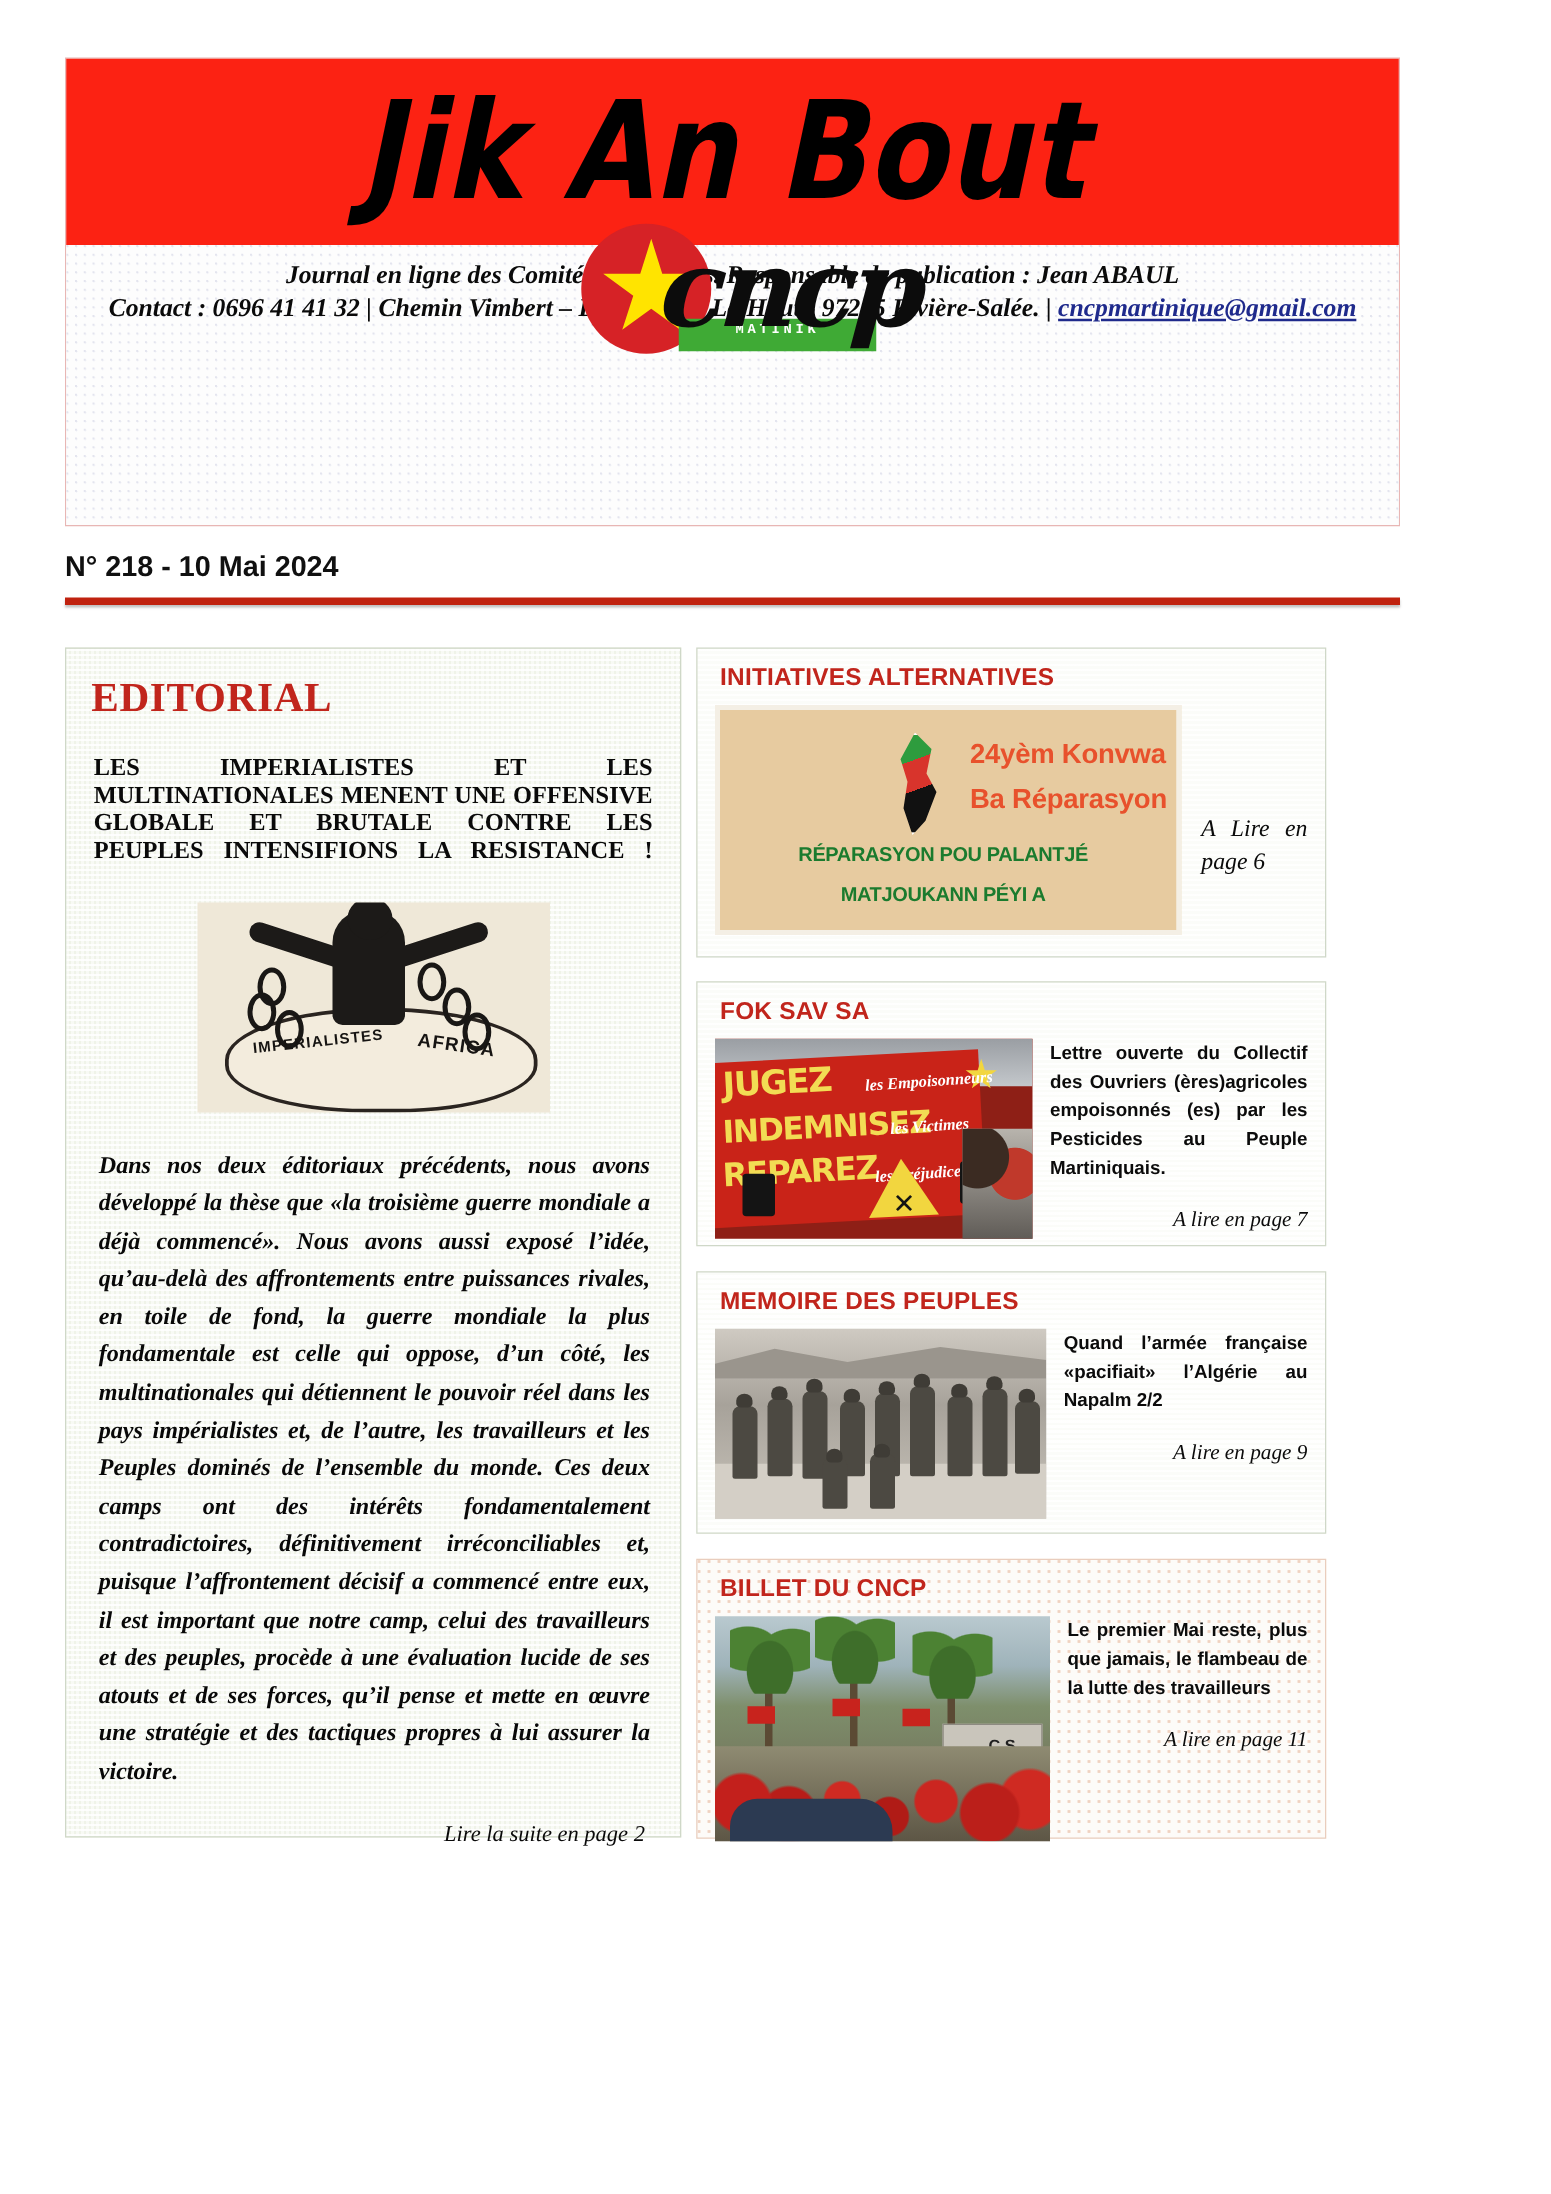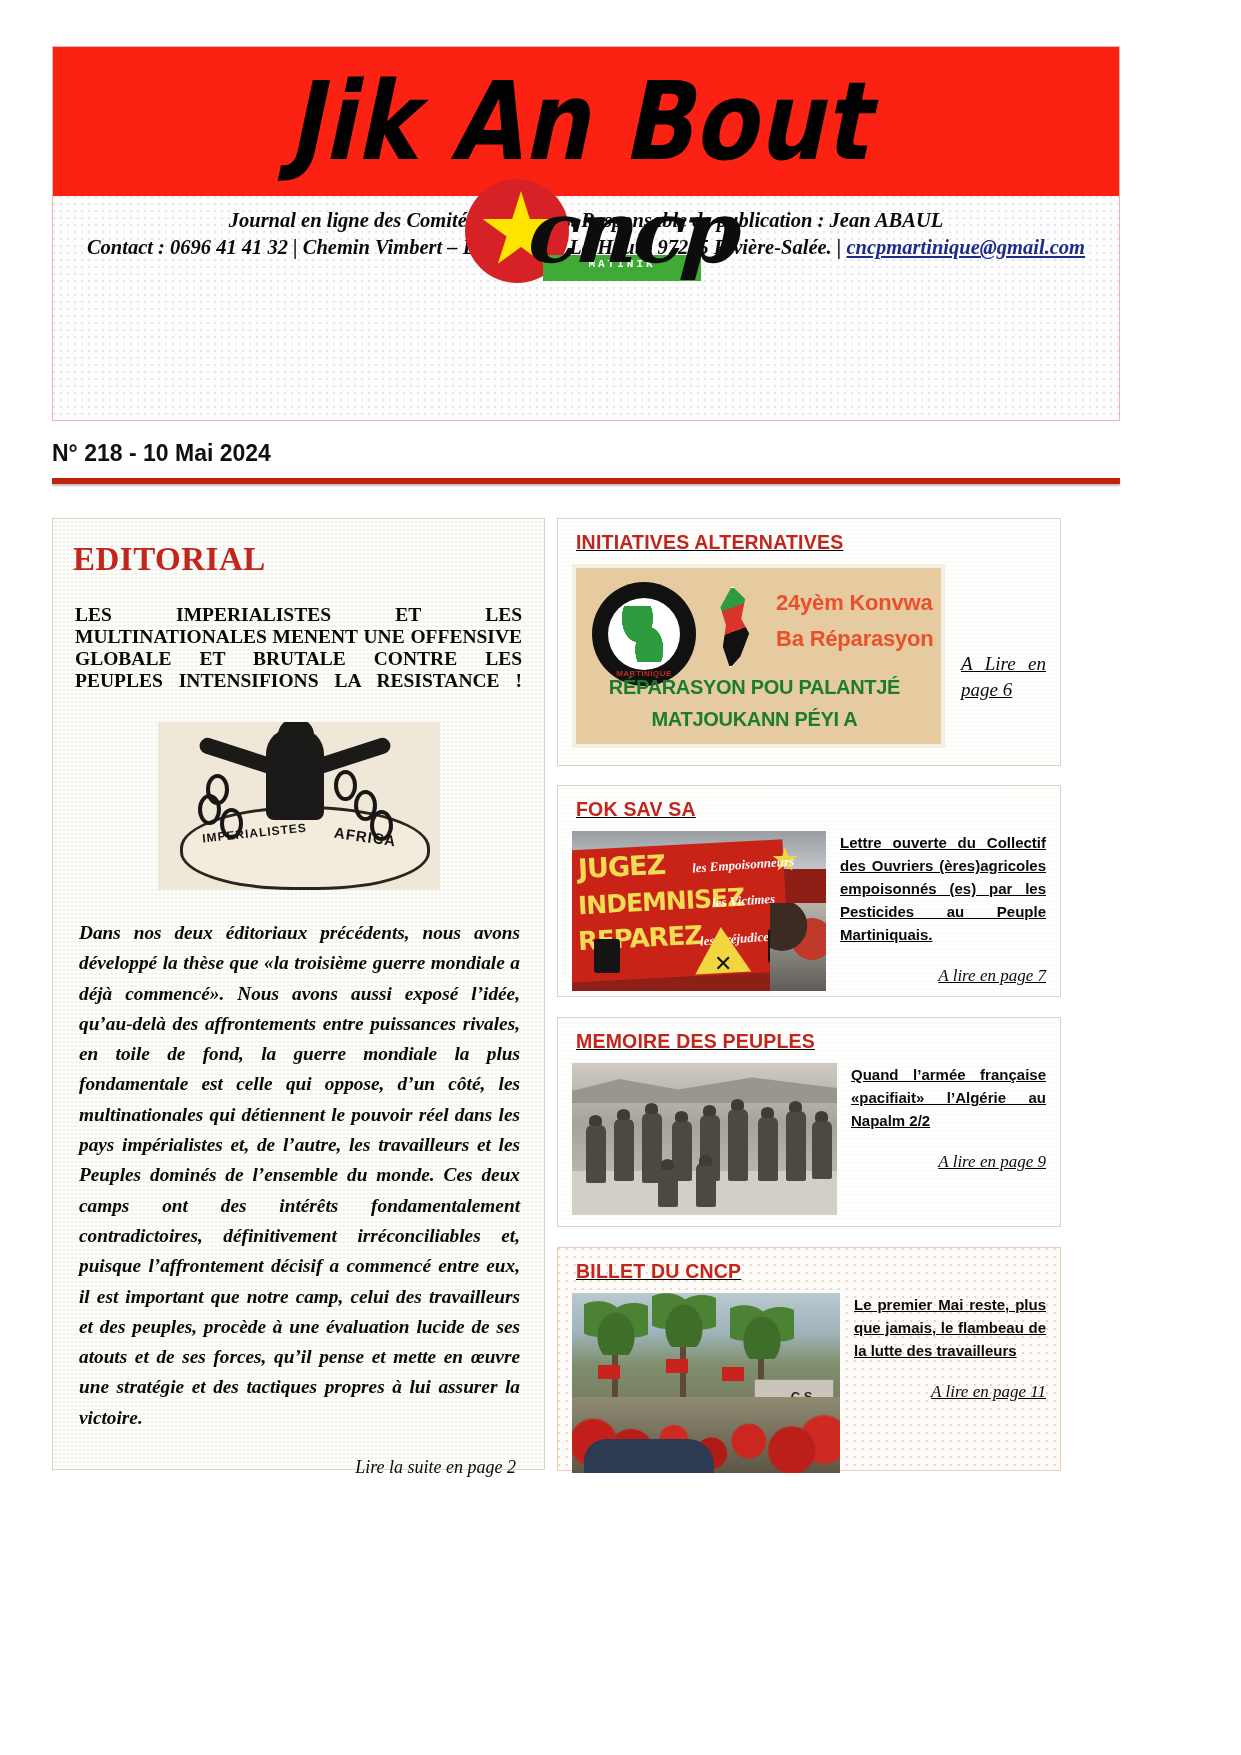--- a/index.html
+++ b/index.html
@@ -289,21 +289,20 @@
 
   
   .card {
     position: absolute;
     left: 557px;
     width: 504px;
     box-sizing: border-box;
     border: 1px solid #cfd8c8;
     background-color: #fbfcf9;
     padding: 12px 14px 16px 14px;
-    text-decoration: underline;
   }
   .card.dotted {
     border: 1px solid #e9cdbd;
     background-color: #fdfbf8;
     background-image: radial-gradient(circle at 1.2px 1.2px, #f0d3c2 1.1px, transparent 1.3px);
     background-size: 8px 8px;
   }
   .card.hatched {
     background-image:
       repeating-linear-gradient(0deg, rgba(255,255,255,0.9) 0px, rgba(255,255,255,0.9) 2px, rgba(0,0,0,0) 2px, rgba(0,0,0,0) 4px);
@@ -419,21 +418,21 @@
     letter-spacing: -0.2px;
   }
   .ia-k1 { top: 22px; }
   .ia-k2 { top: 58px; }
   .ia-g1, .ia-g2 {
     position: absolute;
     width: 365px;
     text-align: center;
     font-family: "Liberation Sans", sans-serif;
     font-weight: bold;
-    font-size: 20px;
+    font-size: 16px;
     color: #1b7b2e;
     letter-spacing: -0.3px;
   }
   .ia-g1 { top: 108px; left: -4px; }
   .ia-g2 { top: 140px; left: -4px; }
   .ia-ref {
     font-family: "Liberation Serif", serif;
     font-style: italic;
     font-size: 19px;
     line-height: 26px;
@@ -673,26 +672,20 @@
     </div>
 
     <div class="editorial-body">Dans nos deux éditoriaux précédents, nous avons développé la thèse que «la troisième guerre mondiale a déjà commencé». Nous avons aussi exposé l’idée, qu’au-delà des affrontements entre puissances rivales, en toile de fond, la guerre mondiale la plus fondamentale est celle qui oppose, d’un côté, les multinationales qui détiennent le pouvoir réel dans les pays impérialistes et, de l’autre, les travailleurs et les Peuples dominés de l’ensemble du monde. Ces deux camps ont des intérêts fondamentalement contradictoires, définitivement irréconciliables et, puisque l’affrontement décisif a commencé entre eux, il est important que notre camp, celui des travailleurs et des peuples, procède à une évaluation lucide de ses atouts et de ses forces, qu’il pense et mette en œuvre une stratégie et des tactiques propres à lui assurer la victoire.</div>
     <div class="editorial-more">Lire la suite en page 2</div>
   </div>
 
   <div class="card hatched" id="card-initiatives">
     <div class="card-title">INITIATIVES ALTERNATIVES</div>
     <div class="ia-inner">
       <div class="ia-banner">
-        <div class="ia-logo">
-          <div class="ia-logo-inner">
-            <div class="ia-logo-map"></div>
-          </div>
-          <div class="ia-logo-martinique">MARTINIQUE</div>
-        </div>
         <div class="ia-island"></div>
         <div class="ia-k1">24yèm Konvwa</div>
         <div class="ia-k2">Ba Réparasyon</div>
         <div class="ia-g1">RÉPARASYON POU PALANTJÉ</div>
         <div class="ia-g2">MATJOUKANN PÉYI A</div>
       </div>
       <div class="ia-ref">A Lire en page 6</div>
     </div>
   </div>
 

